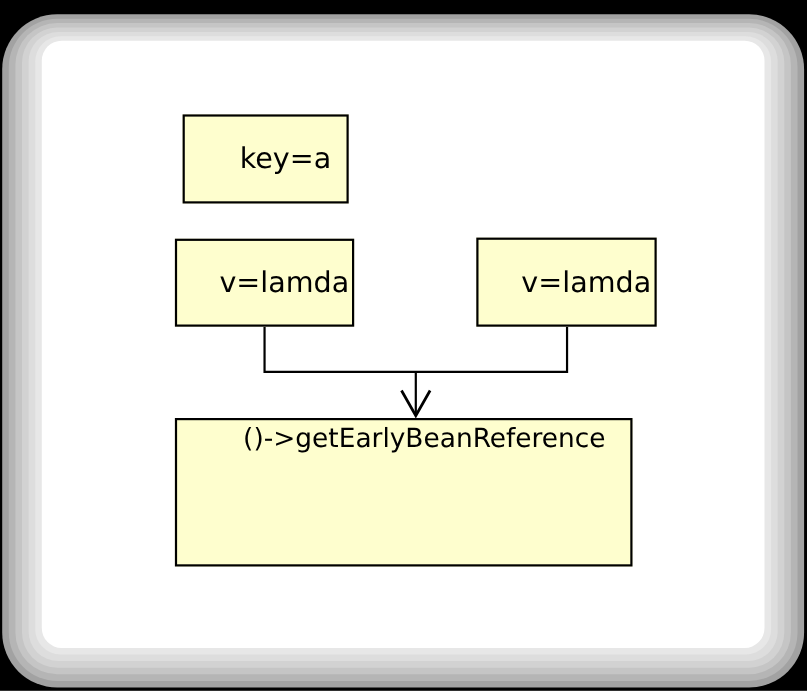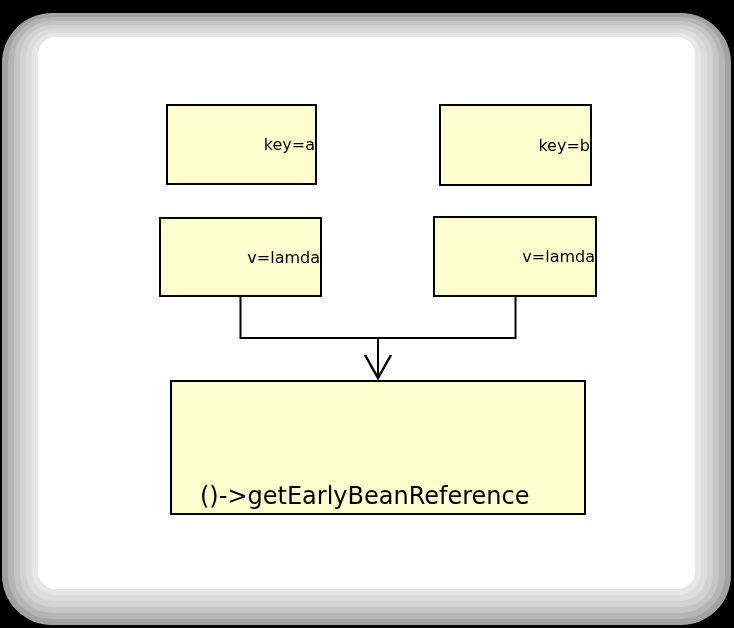--- a/index.html
+++ b/index.html
@@ -17,31 +17,31 @@
   .f3{left:6px;top:4px;right:6px;bottom:6px;background:#d2d2d2;border-radius:32px;}
   .f4{left:6px;top:4px;right:6px;bottom:6px;background:#dddddd;border-radius:27px;}
   .f5{left:6px;top:4px;right:6px;bottom:6px;background:#e7e7e7;border-radius:23px;}
   .card{left:6px;top:4px;right:6px;bottom:6px;background:#ffffff;border-radius:18px;}
 
   
   .diagram{position:absolute;left:0;top:0;width:734px;height:628px;}
   .node{
     position:absolute;box-sizing:border-box;
     background:#fefece;border:2px solid #000;
-    display:flex;align-items:center;justify-content:flex-end;
-    color:#000;font-size:16px;letter-spacing:0px;padding-left:36px;
+    display:flex;align-items:center;justify-content:center;
+    color:#000;font-size:26px;letter-spacing:0px;padding-left:36px;
   }
   .node-key-a{left:166px;top:104px;width:151px;height:81px;}
   .node-key-b{left:439px;top:104px;width:153px;height:82px;}
   .node-v-left{left:159px;top:217px;width:163px;height:80px;}
   .node-v-right{left:433px;top:216px;width:164px;height:81px;}
   .node-result{
     left:159px;top:380px;width:416px;height:135px;
-    flex-direction:column;align-items:flex-start;justify-content:flex-end;
-    padding-left:28px;font-size:24px;line-height:33px;margin-left:11px;
+    flex-direction:column;align-items:flex-start;justify-content:space-between;
+    padding-left:60px;font-size:24px;line-height:33px;
   }
   svg.wires{position:absolute;left:0;top:0;pointer-events:none;}
 </style>
 </head>
 <body>
 
 <div class="stage">
 
   <div class="frame f0">
     <div class="f1">
@@ -62,23 +62,20 @@
     <line x1="378" y1="338" x2="378" y2="377" stroke="#000" stroke-width="2"></line>
     <polyline points="365,355 378,378 391,355" fill="none" stroke="#000" stroke-width="2.5"></polyline>
   </svg>
 
   <div class="diagram">
 
     <div class="node node-key-a">
       <span>key=a</span>
     </div>
 
-    <div class="node node-key-b">
-      <span>key=b</span>
-    </div>
 
     <div class="node node-v-left">
       <span>v=lamda</span>
     </div>
 
     <div class="node node-v-right">
       <span>v=lamda</span>
     </div>
 
     <div class="node node-result">

